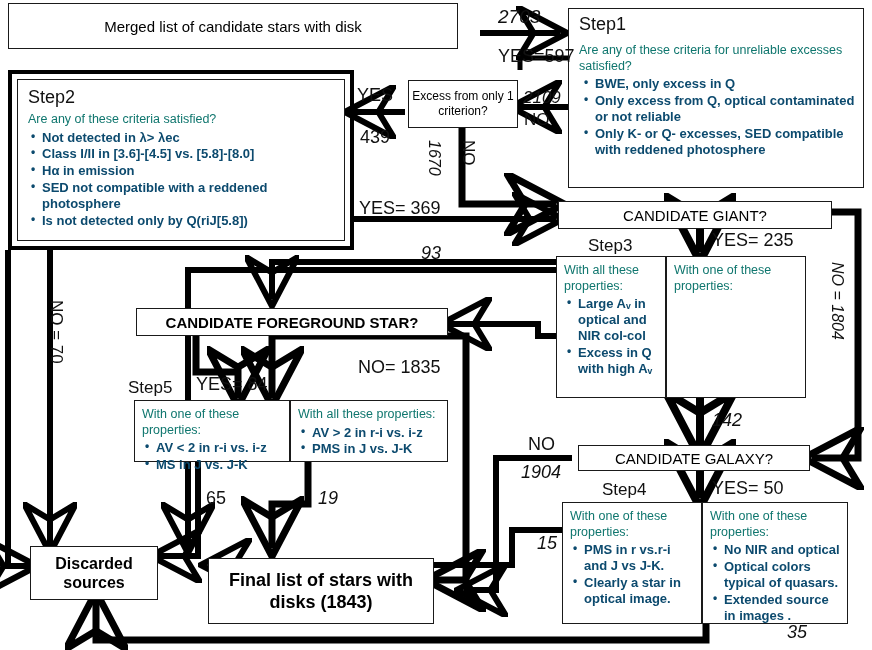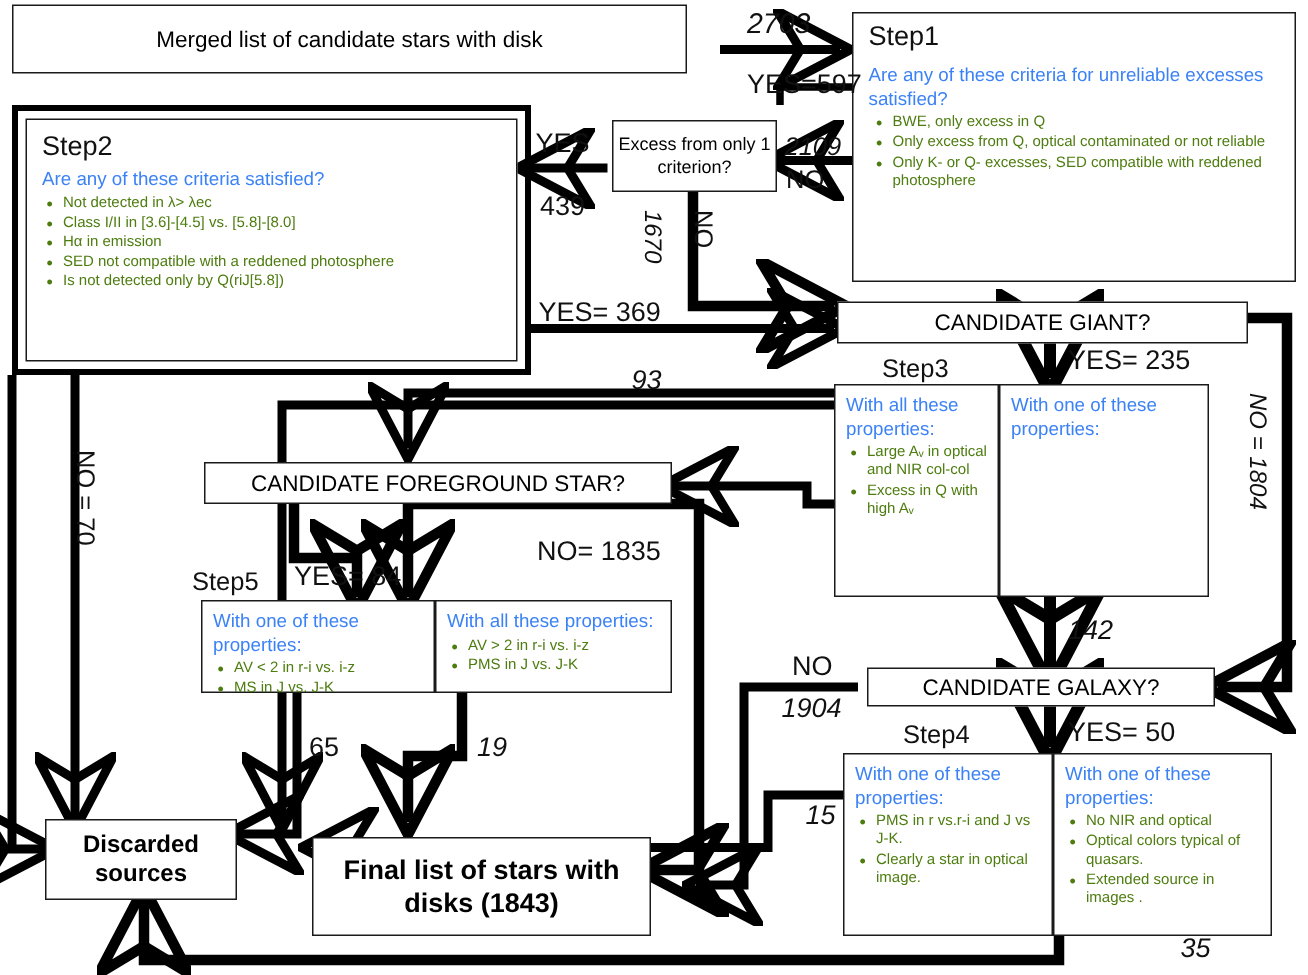--- a/index.html
+++ b/index.html
@@ -10,23 +10,23 @@
   .box{position:absolute;box-sizing:border-box;background:#fff;border:1.5px solid #1a1a1a;}
   .boxthick{position:absolute;box-sizing:border-box;background:#fff;border:3px solid #000;}
   .title{font-size:15px;}
   .center{display:flex;align-items:center;justify-content:center;text-align:center;}
 
   .steplabel{position:absolute;font-size:17px;color:#111;white-space:nowrap;}
   .edgelabel{position:absolute;font-size:16px;color:#111;white-space:nowrap;}
   .edgelabel.ital{font-style:italic;}
   .rot90{transform-origin:left top;}
 
-  .head{font-size:12.5px;line-height:1.25;color:#3b82f6;}
+  .head{font-size:12.5px;line-height:1.25;color:#0f766e;}
   ul.props{margin:2px 0 0 0;padding-left:14px;list-style:none;}
-  ul.props li{position:relative;margin:1px 0;font-size:10px;line-height:1.22;color:#4d7c0f;}
+  ul.props li{position:relative;margin:1px 0;font-size:13px;line-height:1.22;color:#0c4a6e;font-weight:bold;}
   ul.props li:before{content:"\2022";position:absolute;left:-11px;top:-1px;font-size:12px;}
 
   .halfbox{position:absolute;box-sizing:border-box;border:1.2px solid #1a1a1a;background:#fff;padding:6px 6px 4px 7px;}
 
   svg.lines{position:absolute;left:0;top:0;width:872px;height:650px;pointer-events:none;}
   svg.lines path,svg.lines line{stroke:#000;fill:none;}
   .bigb{font-weight:bold;}
 </style>
 </head>
 <body>
@@ -127,21 +127,21 @@
     <div class="head">With all these properties:</div>
     <ul class="props">
       <li>Large Aᵥ in optical and NIR col-col</li>
       <li>Excess in Q with high Aᵥ</li>
     </ul>
   </div>
   <div class="halfbox" style="left:666px;top:256px;width:140px;height:142px;">
     <div class="head">With one of these properties:</div>
   </div>
 
-  <div class="box center" style="left:136px;top:308px;width:312px;height:28px;">
+  <div class="box center" style="left:136px;top:308px;width:312px;height:28px;font-weight:bold;">
     <span class="title">CANDIDATE FOREGROUND STAR?</span>
   </div>
 
   <div class="halfbox" style="left:134px;top:400px;width:156px;height:62px;">
     <div class="head">With one of these properties:</div>
     <ul class="props">
       <li>AV &lt; 2 in  r-i vs. i-z</li>
       <li>MS in J vs. J-K</li>
     </ul>
   </div>

